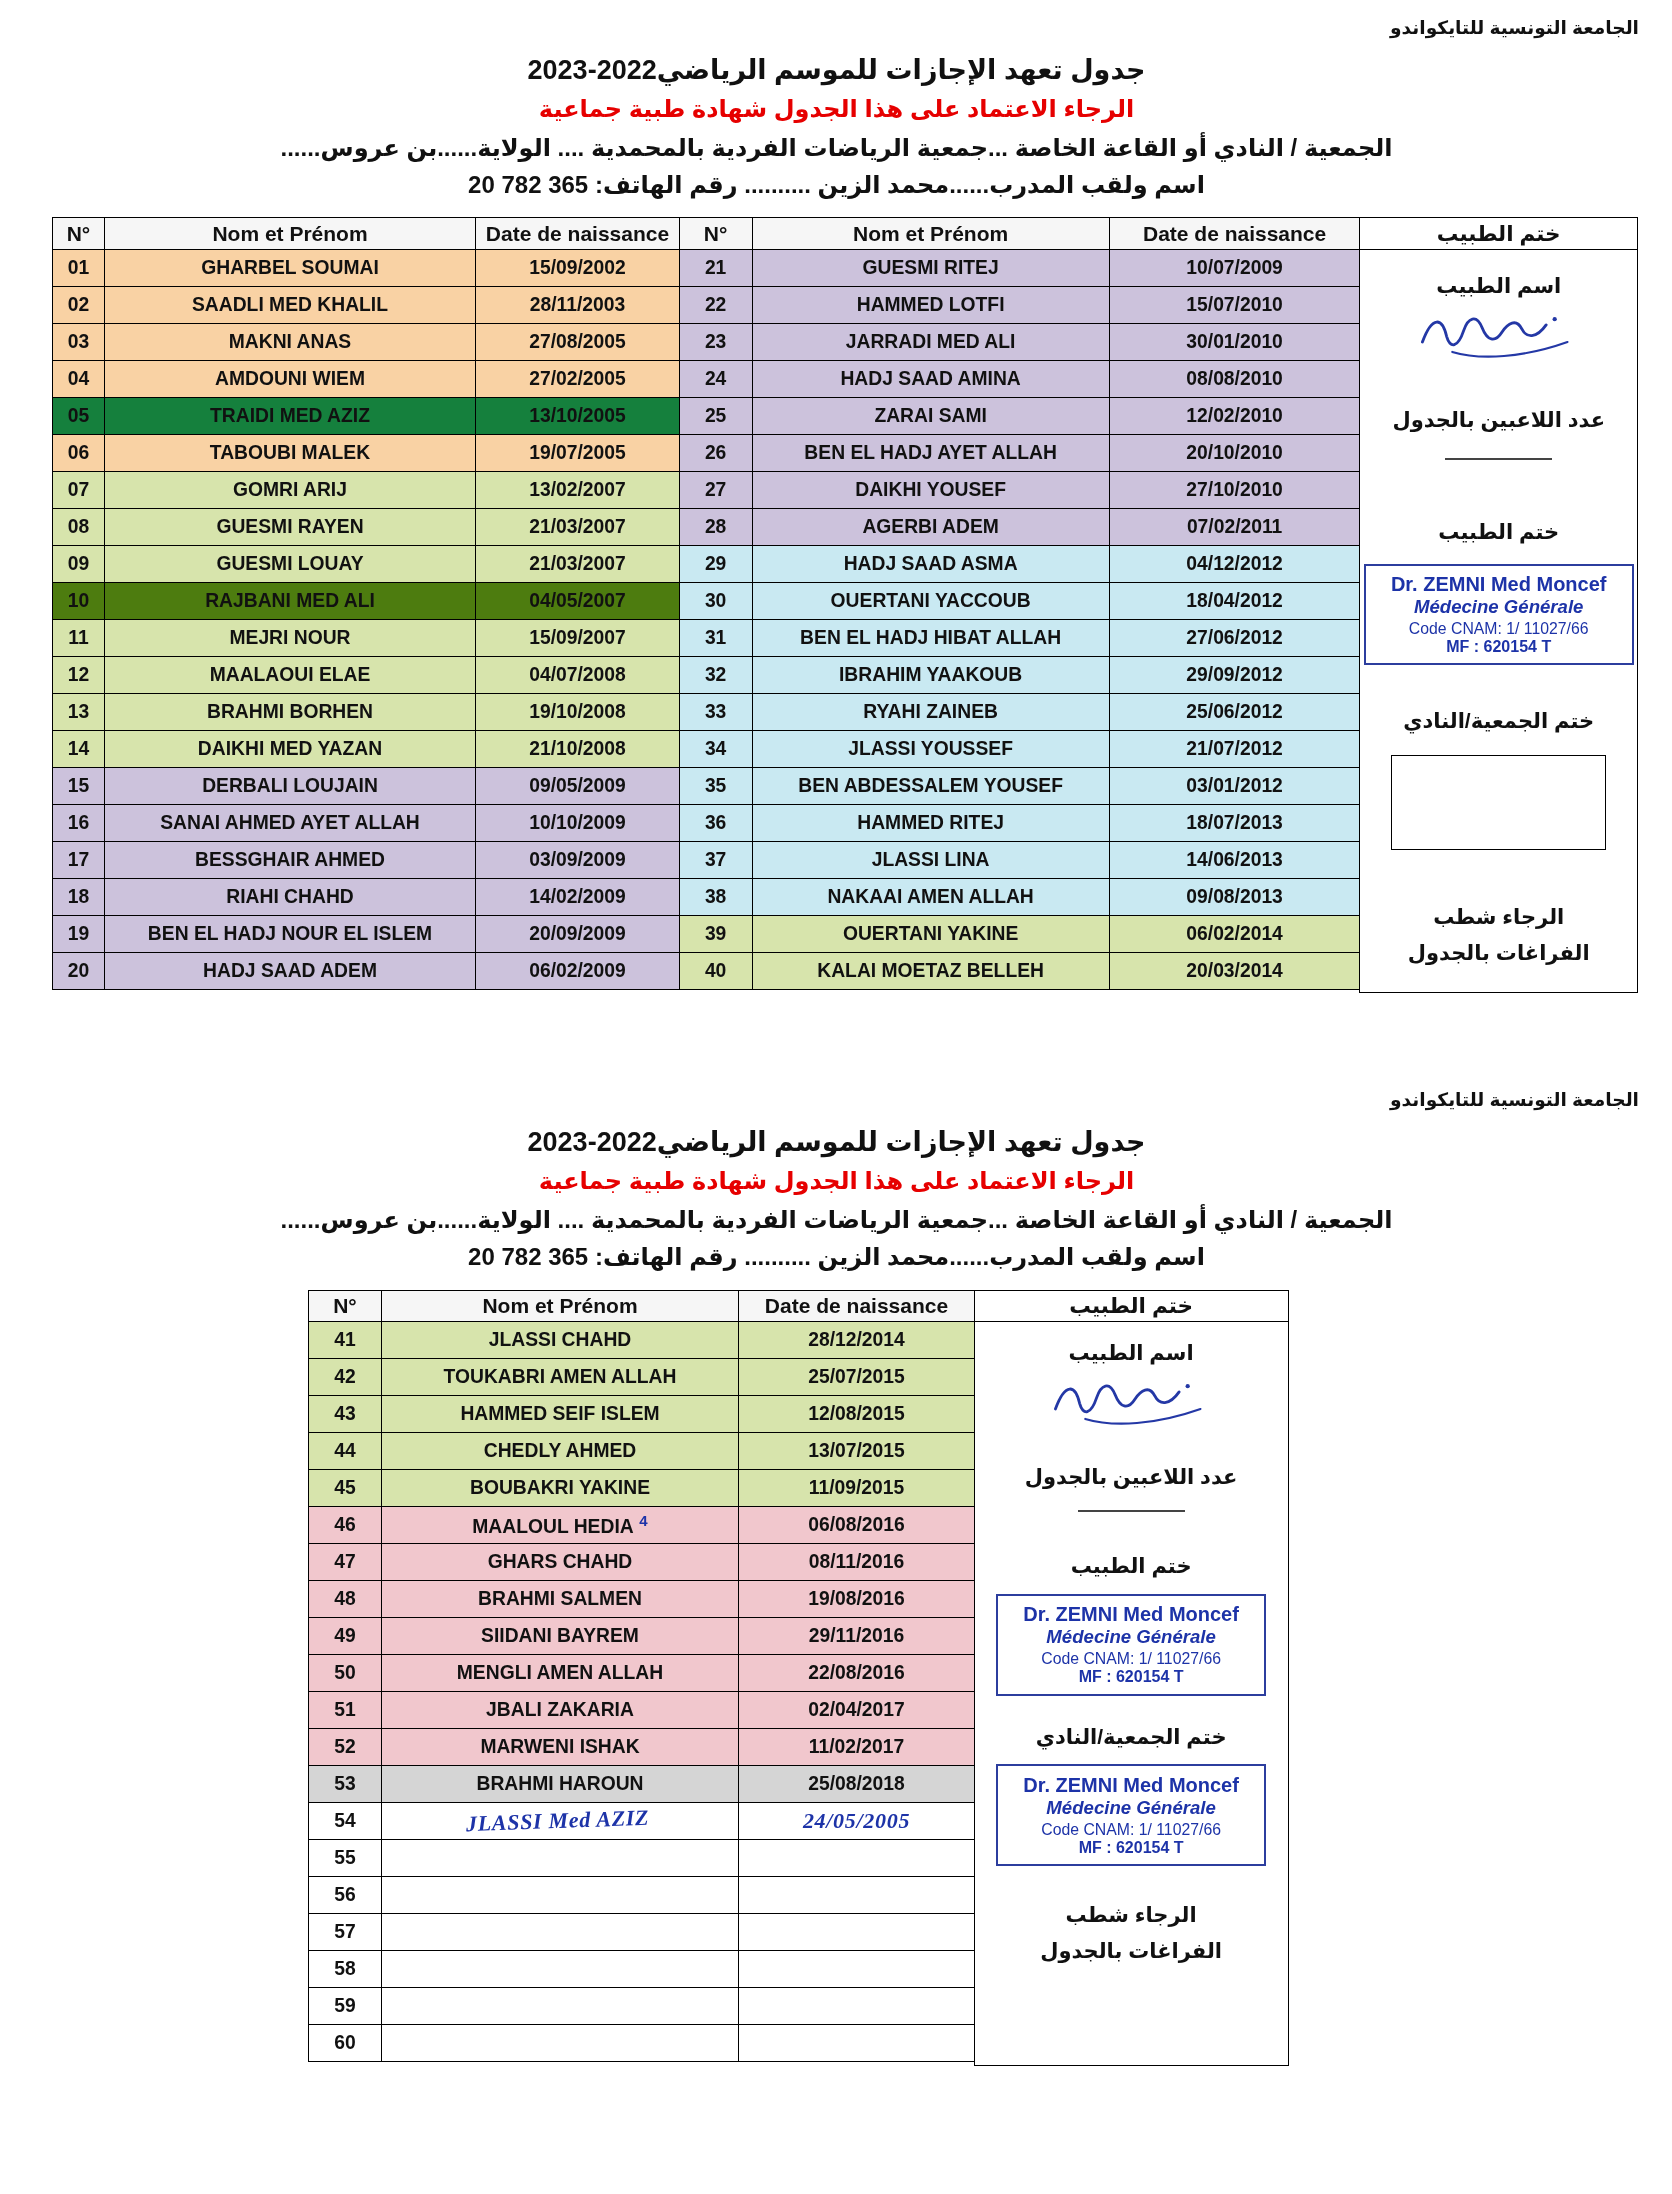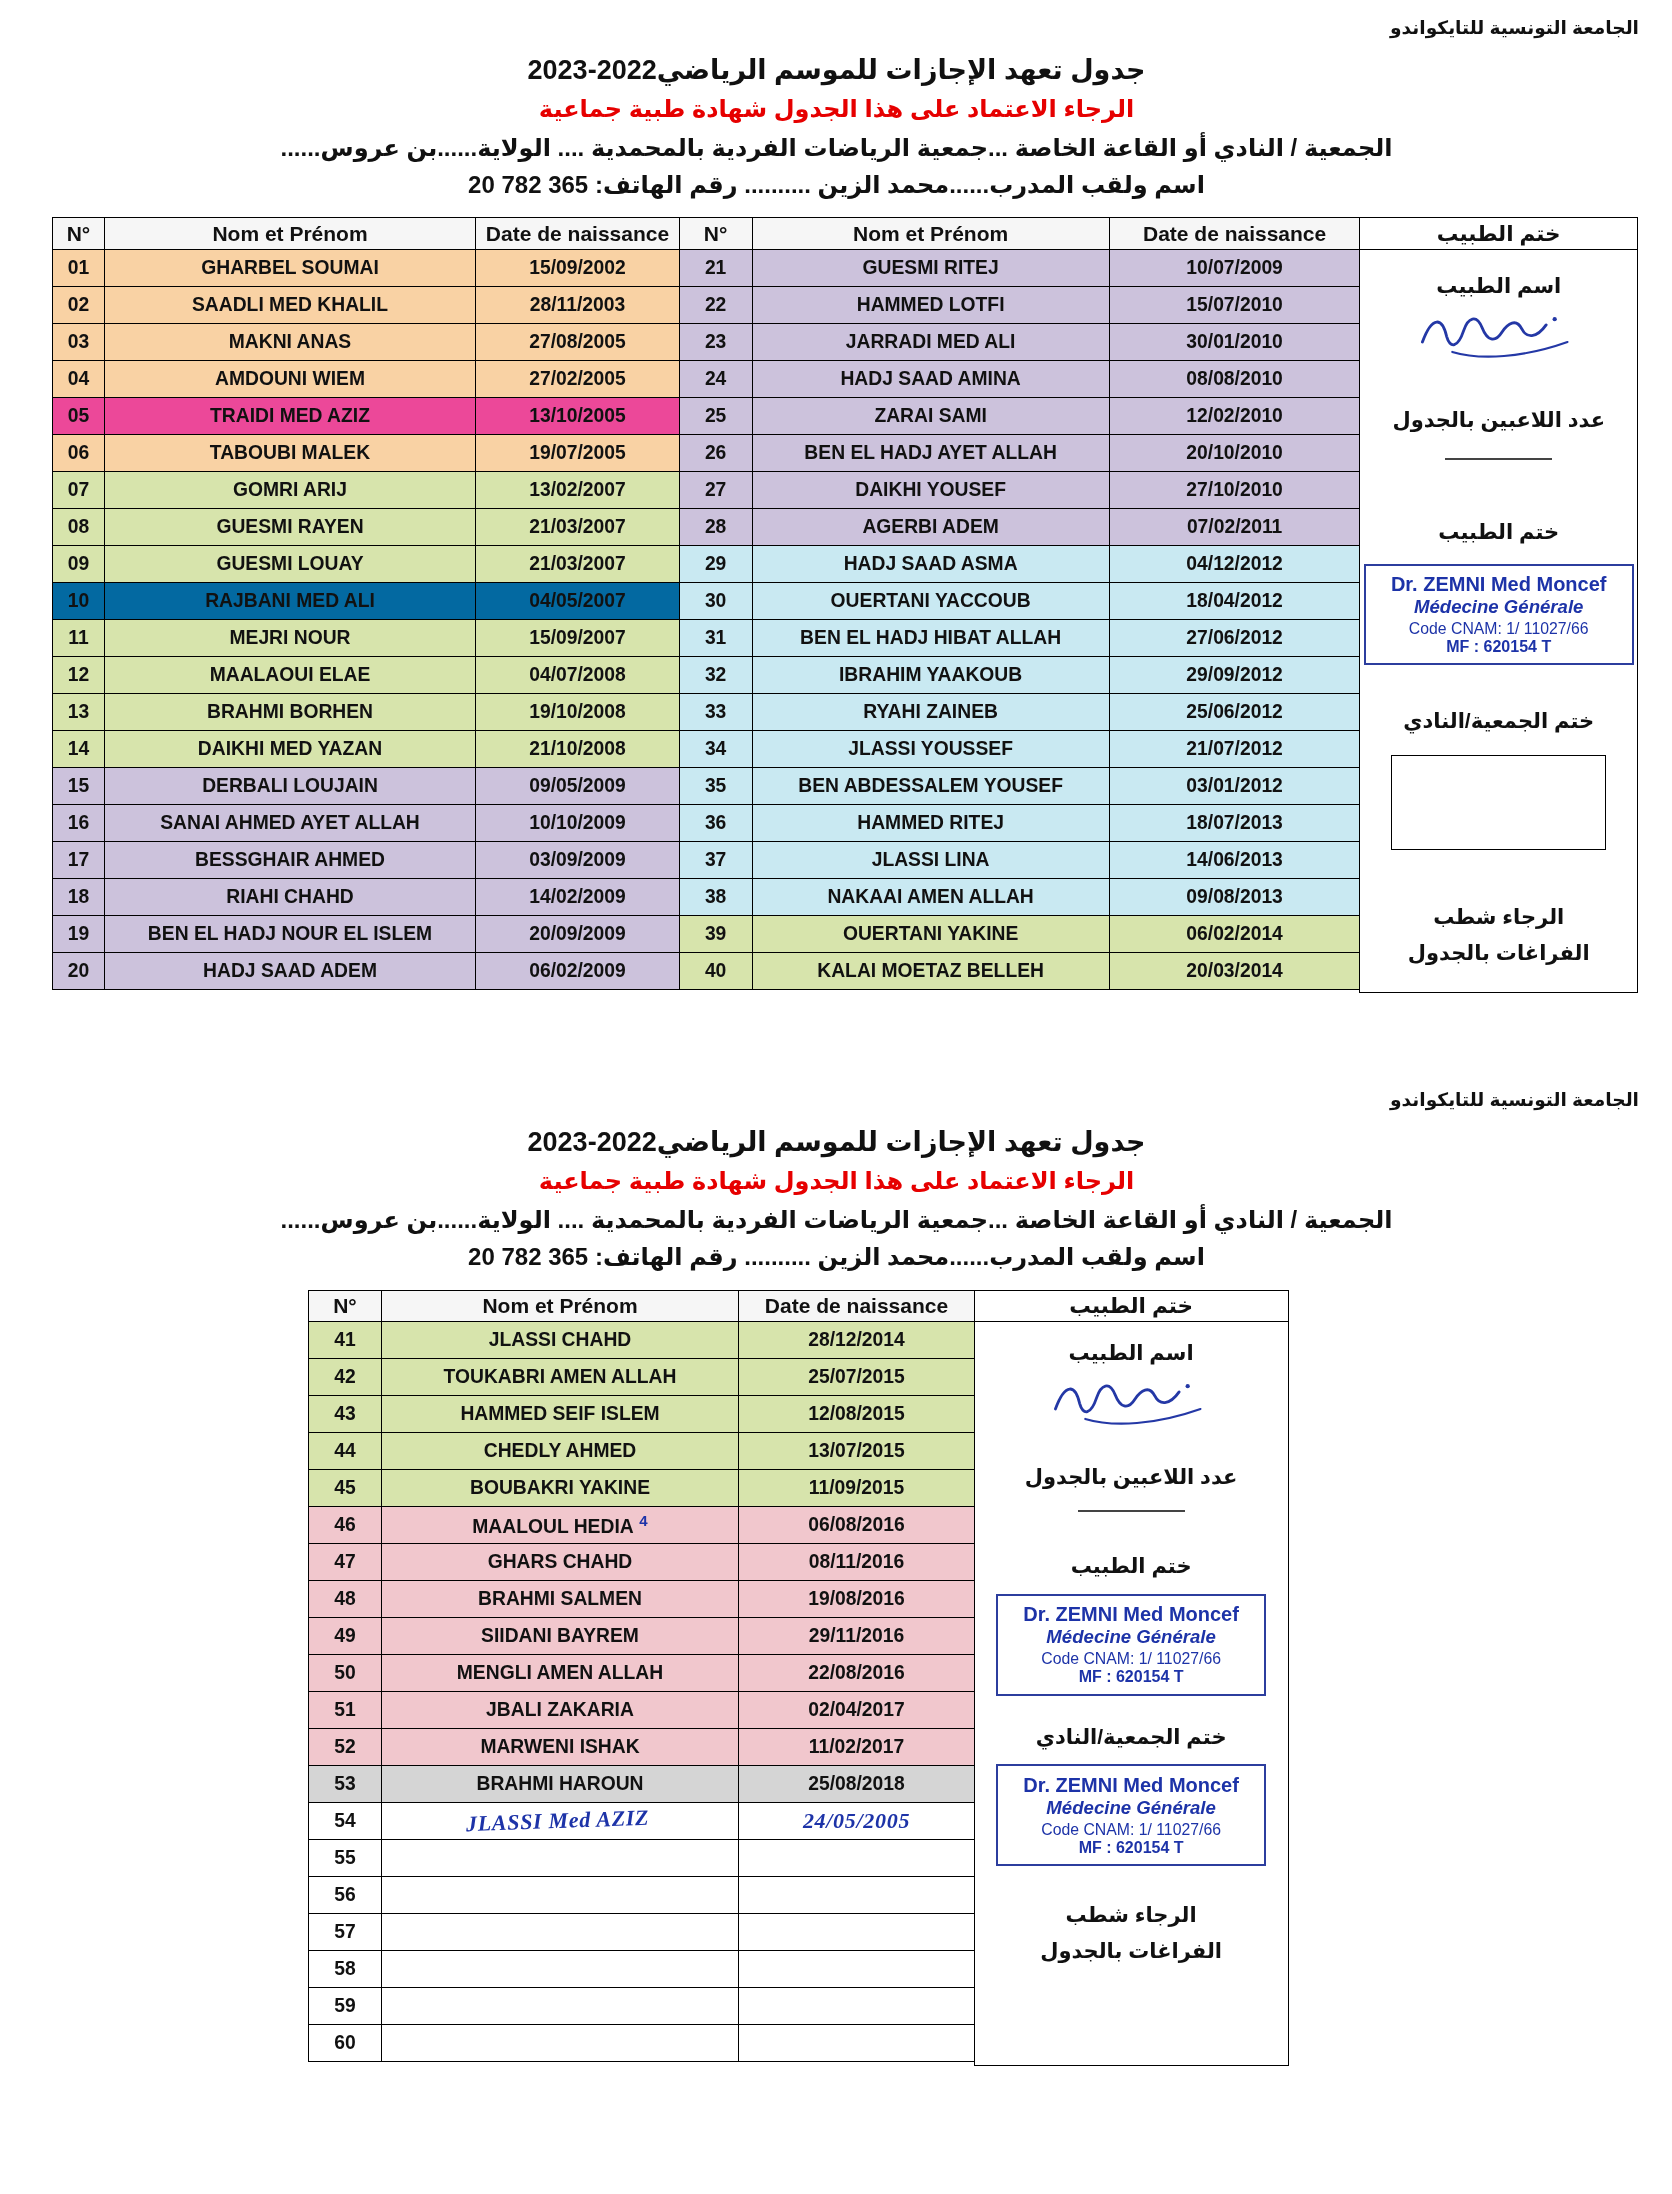--- a/index.html
+++ b/index.html
@@ -105,21 +105,21 @@
               <td class="cname"><span>MAKNI ANAS</span></td>
               <td class="cd">27/08/2005</td>
             </tr>
 
             <tr class="c-peach" style="background: rgb(249, 210, 164);">
               <td class="cn">04</td>
               <td class="cname"><span>AMDOUNI WIEM</span></td>
               <td class="cd">27/02/2005</td>
             </tr>
 
-            <tr class="c-peach" style="background: #ec4899; margin-left: 36px;">
+            <tr class="c-peach" style="background: #15803d; margin-left: 36px;">
               <td class="cn">05</td>
               <td class="cname"><span>TRAIDI MED AZIZ</span></td>
               <td class="cd">13/10/2005</td>
             </tr>
 
             <tr class="c-peach" style="background: rgb(249, 210, 164);">
               <td class="cn">06</td>
               <td class="cname"><span>TABOUBI MALEK</span></td>
               <td class="cd">19/07/2005</td>
             </tr>
@@ -135,21 +135,21 @@
               <td class="cname"><span>GUESMI RAYEN</span></td>
               <td class="cd">21/03/2007</td>
             </tr>
 
             <tr class="c-green" style="background: rgb(215, 228, 172);">
               <td class="cn">09</td>
               <td class="cname"><span>GUESMI LOUAY</span></td>
               <td class="cd">21/03/2007</td>
             </tr>
 
-            <tr class="c-green" style="background: #0369a1; margin-left: 18px;">
+            <tr class="c-green" style="background: #4d7c0f; margin-left: 18px;">
               <td class="cn">10</td>
               <td class="cname"><span>RAJBANI MED ALI</span></td>
               <td class="cd">04/05/2007</td>
             </tr>
 
             <tr class="c-green" style="background: rgb(215, 228, 172);">
               <td class="cn">11</td>
               <td class="cname"><span>MEJRI NOUR</span></td>
               <td class="cd">15/09/2007</td>
             </tr>

